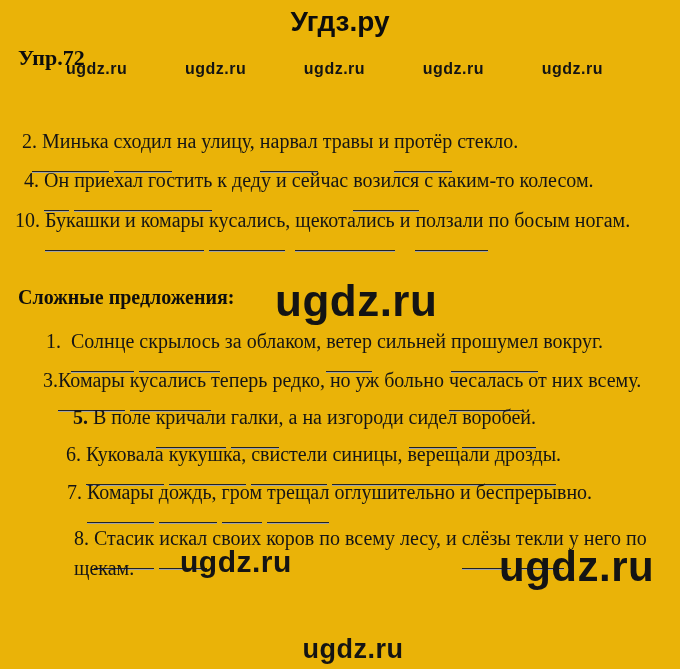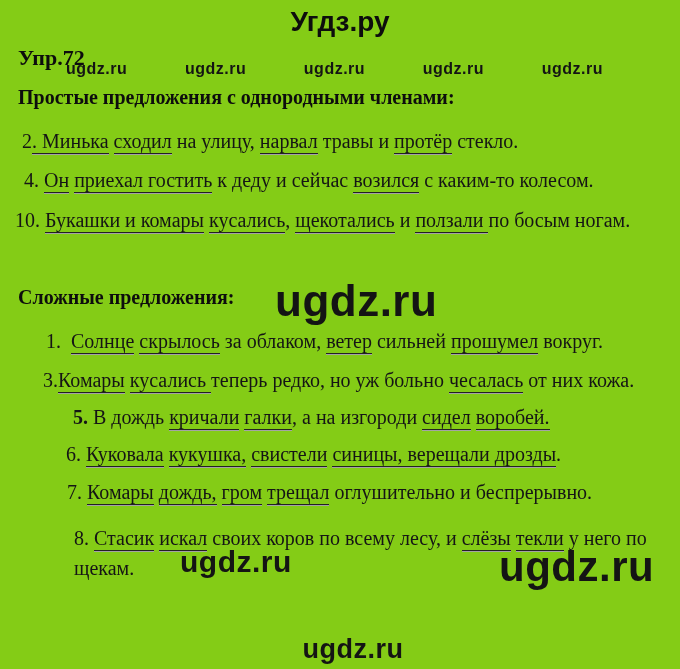--- a/index.html
+++ b/index.html
@@ -1,18 +1,18 @@
 <!DOCTYPE html>
 <html lang="ru"><head>
 <meta charset="utf-8">
 <style>
   * { margin:0; padding:0; box-sizing:border-box; }
   html,body { background:#ffffff; }
   .page {
-    position:relative; width:680px; height:669px; background:#84cc16; overflow:hidden;
+    position:relative; width:680px; height:669px; background:#eab308; overflow:hidden;
     font-family:"Liberation Serif", serif; color:#101010;
   }
   .title {
     position:absolute; top:6px; left:0; width:100%; text-align:center;
     font-family:"Liberation Sans", sans-serif; font-weight:bold; font-size:28px; color:#0d0d0d;
   }
   .ex-label {
     position:absolute; left:18px; top:45px; font-weight:bold; font-size:22px; color:#0d0d0d;
   }
   .wm {
@@ -36,52 +36,51 @@
   .s2  { left:22px; top:130px; }
   .s4  { left:24px; top:169px; }
   .s10 { left:15px; top:209px;text-align:right; }
   .c1  { left:46px; top:330px; }
   .c3  { left:43px; top:369px; }
   .c5  { left:73px; top:406px; }
   .c6  { left:66px; top:443px; }
   .c7  { left:67px; top:481px; }
   .c8  { left:74px; top:523px; line-height:30px; }
   .c9  { left:78px; top:592px; }
-  .u { border-bottom:1px solid #222; box-shadow:0 1px 0 #a4a4a4; padding-bottom:1px; }
+  .u { border-bottom:1px solid #222; box-shadow:0 1px 0 #a4a4a4; padding-bottom:19px; }
   .b { font-weight:bold; }
 </style>
 </head>
 <body>
 
 <div class="page">
 
   <div class="title">Угдз.ру</div>
 
   <div class="ex-label">Упр.72</div>
 
   <div class="wm-row">
     <span class="wm">ugdz.ru</span>
     <span class="wm">ugdz.ru</span>
     <span class="wm">ugdz.ru</span>
     <span class="wm">ugdz.ru</span>
     <span class="wm">ugdz.ru</span>
   </div>
 
-  <div class="heading h1">Простые предложения с однородными членами:</div>
 
   <div class="sent s2"><span>2</span><span class="u">. Минька</span><span> </span><span class="u">сходил</span><span> на улицу, </span><span class="u">нарвал</span><span> травы и </span><span class="u">протёр</span><span> стекло.</span></div>
   <div class="sent s4"><span>4. </span><span class="u">Он</span><span> </span><span class="u">приехал гостить</span><span> к деду и сейчас </span><span class="u">возился</span><span> с каким-то колесом.</span></div>
   <div class="sent s10"><span>10. </span><span class="u">Букашки и комары</span><span> </span><span class="u">кусались</span><span>, </span><span class="u">щекотались</span><span> и </span><span class="u">ползали </span><span>по босым ногам.</span></div>
 
   <div class="heading h2">Сложные предложения:</div>
   <div class="wm wm-abs wm-lg1">ugdz.ru</div>
 
   <div class="sent c1"><span>1.&nbsp; </span><span class="u">Солнце</span><span> </span><span class="u">скрылось</span><span> за облаком, </span><span class="u">ветер</span><span> сильней </span><span class="u">прошумел</span><span> вокруг.</span></div>
-  <div class="sent c3"><span>3.</span><span class="u">Комары</span><span> </span><span class="u">кусались </span><span>теперь редко, но уж больно </span><span class="u">чесалась</span><span> от них кожа.</span></div>
-  <div class="sent c5"><span class="b">5.</span><span> В дождь </span><span class="u">кричали</span><span> </span><span class="u">галки</span><span>, а на изгороди </span><span class="u">сидел</span><span> </span><span class="u">воробей.</span></div>
+  <div class="sent c3"><span>3.</span><span class="u">Комары</span><span> </span><span class="u">кусались </span><span>теперь редко, но уж больно </span><span class="u">чесалась</span><span> от них всему.</span></div>
+  <div class="sent c5"><span class="b">5.</span><span> В поле </span><span class="u">кричали</span><span> </span><span class="u">галки</span><span>, а на изгороди </span><span class="u">сидел</span><span> </span><span class="u">воробей.</span></div>
   <div class="sent c6"><span>6. </span><span class="u">Куковала</span><span> </span><span class="u">кукушка,</span><span> </span><span class="u">свистели</span><span> </span><span class="u">синицы, верещали дрозды</span><span>.</span></div>
   <div class="sent c7"><span>7. </span><span class="u">Комары</span><span> </span><span class="u">дождь,</span><span> </span><span class="u">гром</span><span> </span><span class="u">трещал</span><span> оглушительно и беспрерывно.</span></div>
   <div class="sent c8"><span>8. </span><span class="u">Стасик</span><span> </span><span class="u">искал</span><span> своих коров по всему лесу, и </span><span class="u">слёзы</span><span> </span><span class="u">текли</span><span> у него по</span><br><span>щекам.</span></div>
 
   <div class="wm wm-abs wm-md">ugdz.ru</div>
   <div class="wm wm-abs wm-lg2">ugdz.ru</div>
 
 
   <div class="wm wm-bottom">ugdz.ru</div>
 

